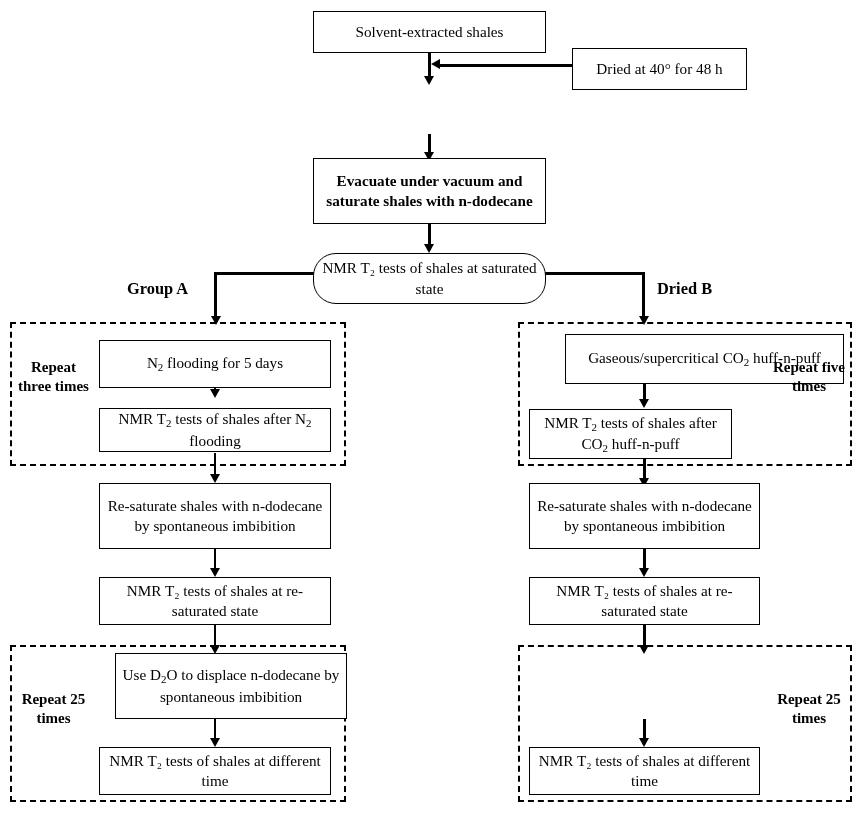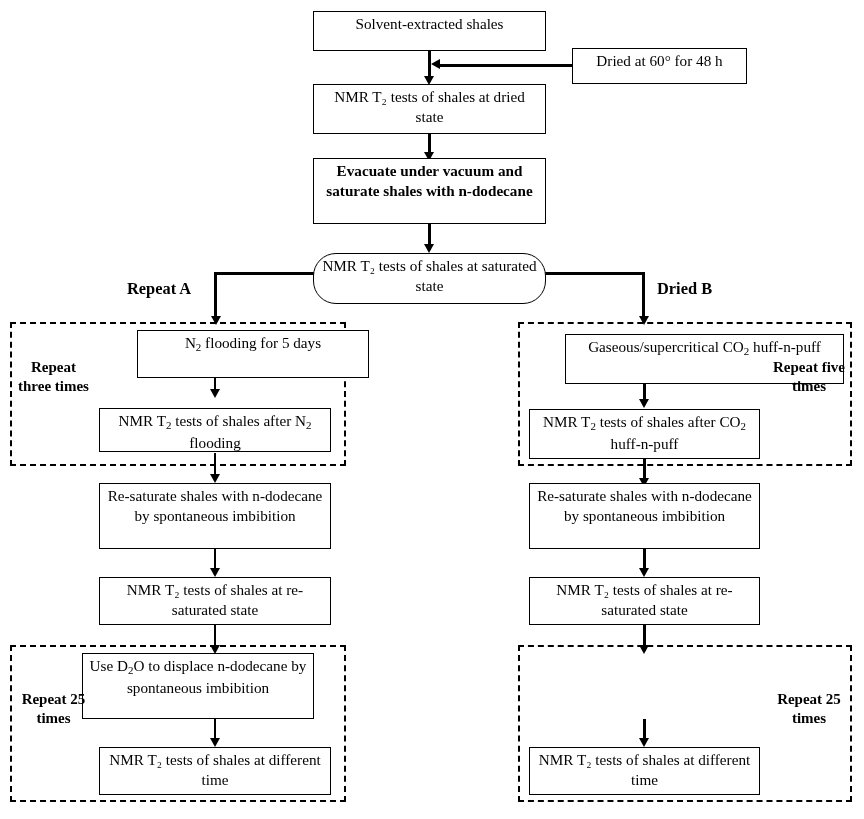--- a/index.html
+++ b/index.html
@@ -14,26 +14,27 @@
     background: #ffffff;
     font-family: "Liberation Serif", "DejaVu Serif", serif;
     overflow: hidden;
   }
   .box {
     position: absolute;
     box-sizing: border-box;
     border: 1.6px solid #000000;
     background: #ffffff;
     display: flex;
+    align-items: center;
     justify-content: center;
     text-align: center;
     font-size: 15.2px;
     line-height: 1.32;
     color: #000000;
-    padding: 2px 6px;
+    padding: 20px 6px;
     z-index: 3;
   }
   .box .txt { display: block; width: 100%; }
   .dashed {
     position: absolute;
     box-sizing: border-box;
     border: 2.6px dashed #000000;
     background: transparent;
     z-index: 1;
   }
@@ -87,32 +88,29 @@
 </head>
 <body>
 
 <div id="canvas">
 
   <div class="box" style="left:313px; top:11px; width:233px; height:40px;">
     <span class="txt">Solvent-extracted shales</span>
   </div>
 
   <div class="box" style="left:572px; top:48px; width:175px; height:36px;">
-    <span class="txt">Dried at 60° for 48 h</span>
+    <span class="txt">Dried at 40° for 48 h</span>
   </div>
 
   <div class="vline" style="left:428px; top:51px; height:28px;"></div>
   <div class="arrow-down" style="left:423.6px; top:76px;"></div>
 
   <div class="hline" style="left:440px; top:64px; width:132px;"></div>
   <div class="arrow-left" style="left:431px; top:59.4px;"></div>
 
-  <div class="box" style="left:313px; top:84px; width:233px; height:50px;">
-    <span class="txt">NMR T₂ tests of shales at dried state</span>
-  </div>
 
   <div class="vline" style="left:428px; top:134px; width:2.6px; height:22px;"></div>
   <div class="arrow-down" style="left:423.6px; top:152px;"></div>
 
   <div class="box" style="left:313px; top:158px; width:233px; height:66px;font-weight:bold;">
     <span class="txt">Evacuate under vacuum and saturate shales with n-dodecane</span>
   </div>
 
   <div class="vline" style="left:428px; top:224px; height:26px;"></div>
   <div class="arrow-down" style="left:423.6px; top:244px;"></div>
@@ -122,48 +120,48 @@
   </div>
 
   <div class="hline" style="left:214px; top:272px; width:101px;"></div>
   <div class="vline" style="left:214px; top:272px; height:48px;"></div>
   <div class="arrow-down" style="left:210.8px; top:316px;"></div>
 
   <div class="hline" style="left:544px; top:272px; width:101px;"></div>
   <div class="vline" style="left:642.4px; top:272px; height:48px;"></div>
   <div class="arrow-down" style="left:639.2px; top:316px;"></div>
 
-  <div class="group-label" style="left:127px; top:279px;">Repeat A</div>
+  <div class="group-label" style="left:127px; top:279px;">Group A</div>
   <div class="group-label" style="left:657px; top:279px;">Dried B</div>
 
   <div class="dashed" style="left:10px; top:322px; width:336px; height:144px;"></div>
   <div class="repeat-label" style="left:16px; top:358px; width:75px;">Repeat three times</div>
 
-  <div class="box" style="left:99px; top:330px; width:232px; height:48px;margin-left:38px;">
+  <div class="box" style="left:99px; top:340px; width:232px; height:48px;">
     <span class="txt">N<sub>2</sub> flooding for 5 days</span>
   </div>
 
   <div class="vline" style="left:213.7px; top:370px; height:24px;"></div>
   <div class="arrow-down" style="left:209.5px; top:389px;"></div>
 
   <div class="box" style="left:99px; top:408px; width:232px; height:44px;">
     <span class="txt">NMR T<sub>2</sub> tests of shales after N<sub>2</sub> flooding</span>
   </div>
 
   <div class="dashed" style="left:518px; top:322px; width:334px; height:144px;"></div>
   <div class="repeat-label" style="left:772px; top:358px; width:74px;">Repeat five times</div>
 
   <div class="box" style="left:529px; top:334px; width:279px; height:50px;margin-left:36px;">
     <span class="txt">Gaseous/supercritical CO<sub>2</sub> huff-n-puff</span>
   </div>
 
   <div class="vline" style="left:643.2px; top:384px; height:20px;"></div>
   <div class="arrow-down" style="left:639px; top:399px;"></div>
 
-  <div class="box" style="left:529px; top:409px; width:231px; height:50px;">
+  <div class="box" style="left:529px; top:409px; width:203px; height:50px;">
     <span class="txt">NMR T<sub>2</sub> tests of shales after CO<sub>2</sub> huff-n-puff</span>
   </div>
 
   <div class="vline" style="left:213.7px; top:453px; height:28px;"></div>
   <div class="arrow-down" style="left:209.5px; top:474px;"></div>
 
   <div class="box" style="left:99px; top:483px; width:232px; height:66px;">
     <span class="txt">Re-saturate shales with n-dodecane by spontaneous imbibition</span>
   </div>
 
@@ -187,21 +185,21 @@
   <div class="box" style="left:529px; top:577px; width:231px; height:48px;">
     <span class="txt">NMR T₂ tests of shales at re-saturated state</span>
   </div>
 
   <div class="vline" style="left:213.7px; top:625px; height:26px;"></div>
   <div class="arrow-down" style="left:209.5px; top:645px;"></div>
 
   <div class="dashed" style="left:10px; top:645px; width:336px; height:157px;"></div>
   <div class="repeat-label" style="left:16px; top:690px; width:75px;">Repeat 25 times</div>
 
-  <div class="box" style="left:82px; top:653px; width:232px; height:66px;">
+  <div class="box" style="left:115px; top:653px; width:232px; height:66px;">
     <span class="txt">Use D<sub>2</sub>O to displace n-dodecane by spontaneous imbibition</span>
   </div>
 
   <div class="vline" style="left:213.7px; top:719px; height:24px;"></div>
   <div class="arrow-down" style="left:209.5px; top:738px;"></div>
 
   <div class="box" style="left:99px; top:747px; width:232px; height:48px;">
     <span class="txt">NMR T₂ tests of shales at different time</span>
   </div>
 

